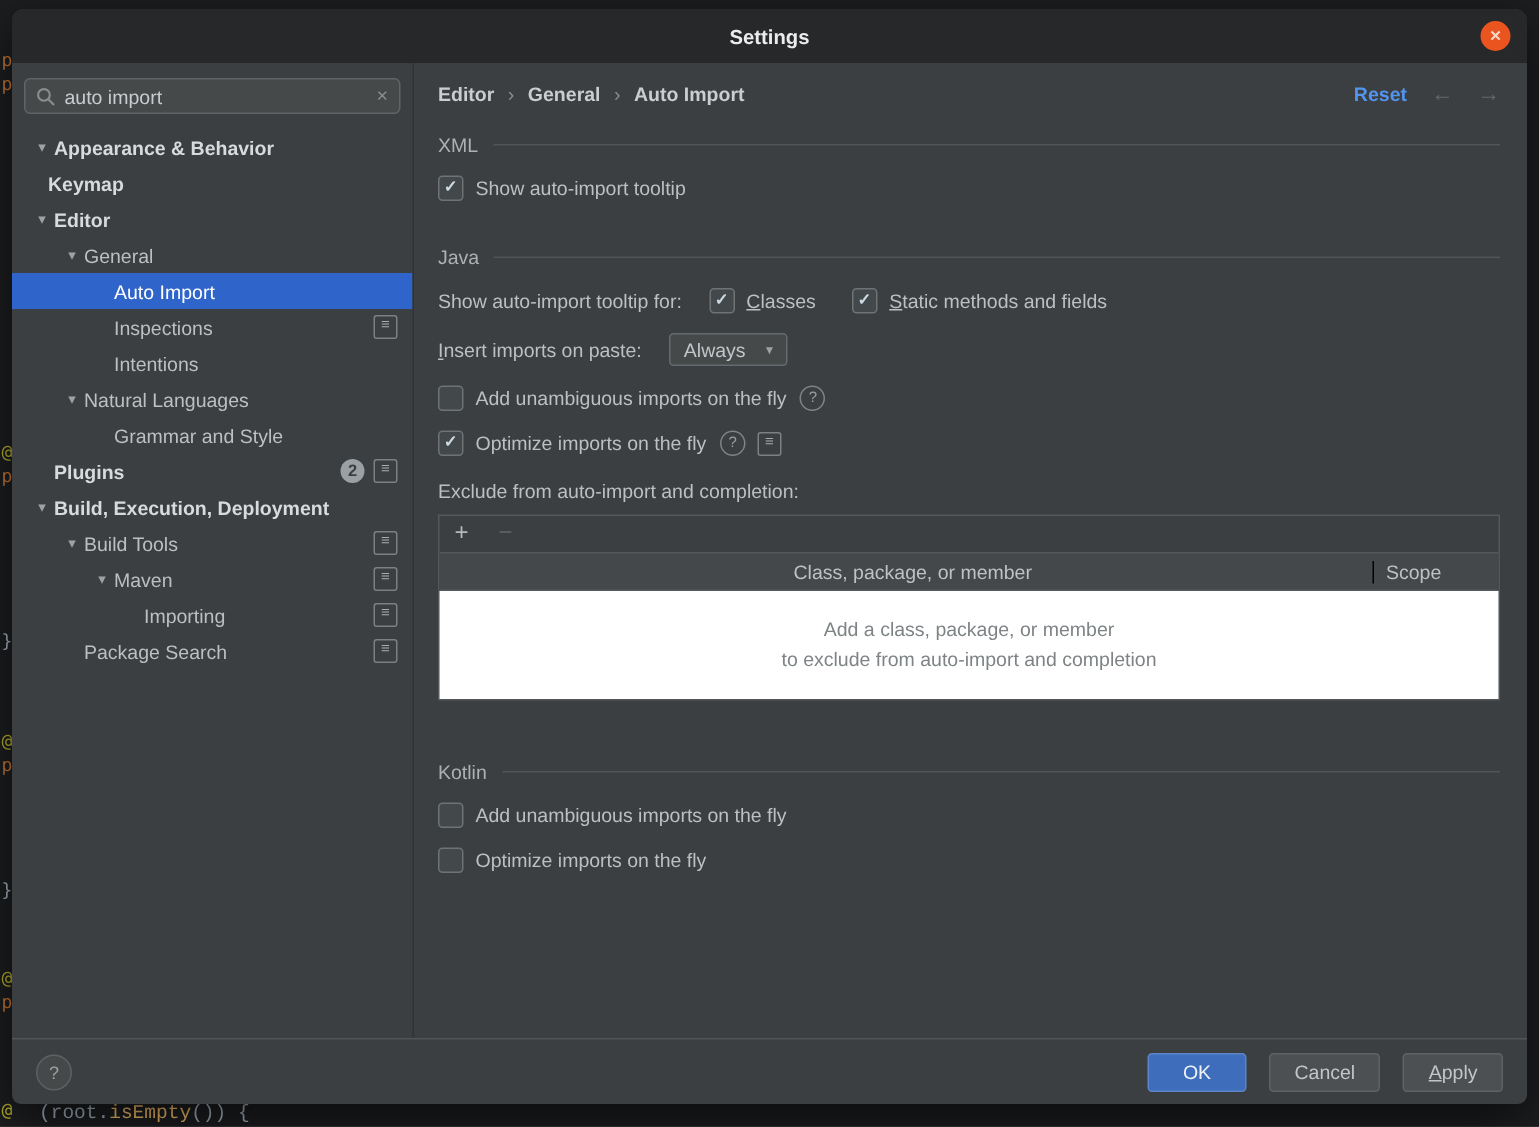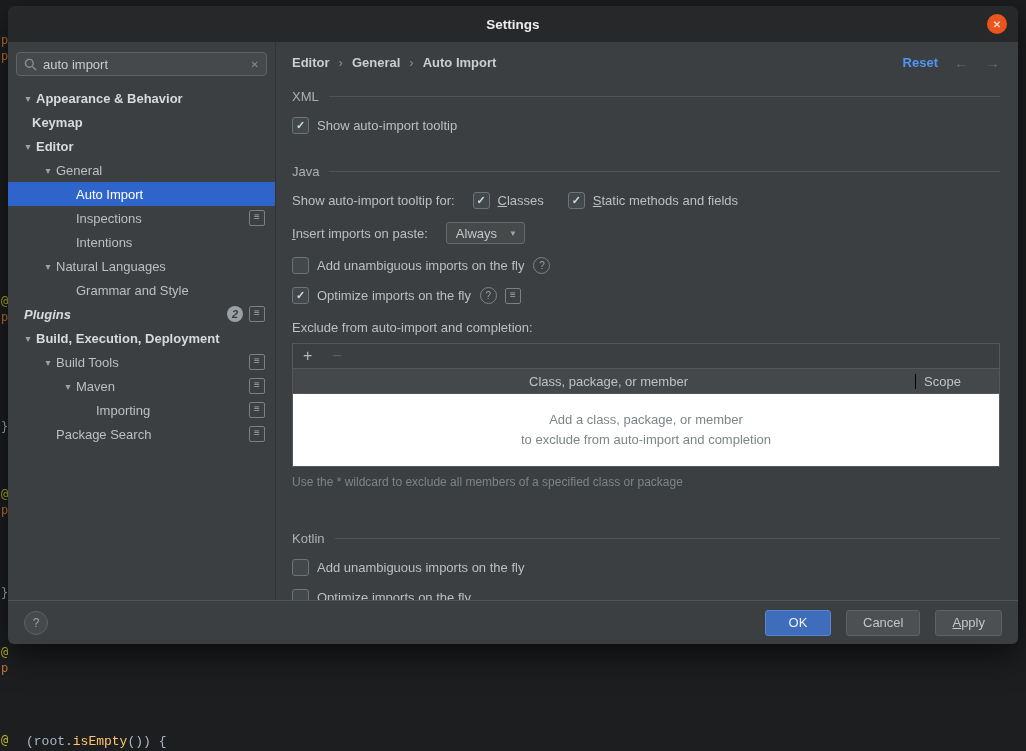--- a/index.html
+++ b/index.html
@@ -8,21 +8,21 @@
     background:#1d1e20;
     font-family:"Liberation Sans",sans-serif;
     -webkit-font-smoothing:antialiased;
   }
   
   .bg-left-col span{position:absolute;left:1px;font-family:"DejaVu Sans Mono",monospace;font-size:12px;}
   .bg-bottom{position:absolute;left:26px;bottom:2px;font-family:Liberation Mono, monospace;font-size:13px;white-space:pre;}
 
   
   .dialog{
-    position:absolute;left:8px;top:6px;width:1010px;height:638px;
+    position:absolute;left:8px;top:6px;width:1010px;height:730px;
     background:#3c3f41;border-radius:8px 8px 6px 6px;
     box-shadow:0 10px 34px rgba(0,0,0,.65);
     display:flex;flex-direction:column;overflow:hidden;
   }
   .titlebar{height:36px;flex:0 0 36px;background:#262829;display:flex;align-items:center;justify-content:center;position:relative;}
   .title{color:#ececec;font-weight:bold;font-size:13.5px;}
   .close-btn{
     position:absolute;right:11px;top:8px;width:20px;height:20px;border-radius:50%;
     background:#e9541f;color:#f6d7c9;display:flex;align-items:center;justify-content:center;
     font-size:10px;font-weight:bold;cursor:pointer;
@@ -200,21 +200,21 @@
           <div class="tree-row" style="padding-left: 32px;">
             <span class="chev">▾</span>
             <span class="tree-label">Natural Languages</span>
             <span class="grow"></span>
           </div>
           <div class="tree-row" style="padding-left: 52px;">
             <span class="chev"></span>
             <span class="tree-label">Grammar and Style</span>
             <span class="grow"></span>
           </div>
-          <div class="tree-row bold" style="padding-left: 0; font-style: italic;">
+          <div class="tree-row bold" style="padding-left: 12px;">
             <span class="chev"></span>
             <span class="tree-label">Plugins</span>
             <span class="grow"></span>
             <span class="badge">2</span>
             <span class="result-icon">≡</span>
           </div>
           <div class="tree-row bold" style="padding-left: 12px;">
             <span class="chev">▾</span>
             <span class="tree-label">Build, Execution, Deployment</span>
             <span class="grow"></span>
@@ -316,21 +316,20 @@
         </div>
         <div class="tbl-header">
           <span class="th-main">Class, package, or member</span>
           <span class="th-scope">Scope</span>
         </div>
         <div class="tbl-body">
           <span>Add a class, package, or member</span>
           <span>to exclude from auto-import and completion</span>
         </div>
       </div>
-      <div class="tbl-hint">Use the * wildcard to exclude all members of a specified class or package</div>
 
       <div class="section-header gap-xl">
         <span class="section-title">Kotlin</span>
         <span class="section-line"></span>
       </div>
 
       <label class="row">
         <span class="cb"></span>
         <span>Add unambiguous imports on the fly</span>
       </label>

